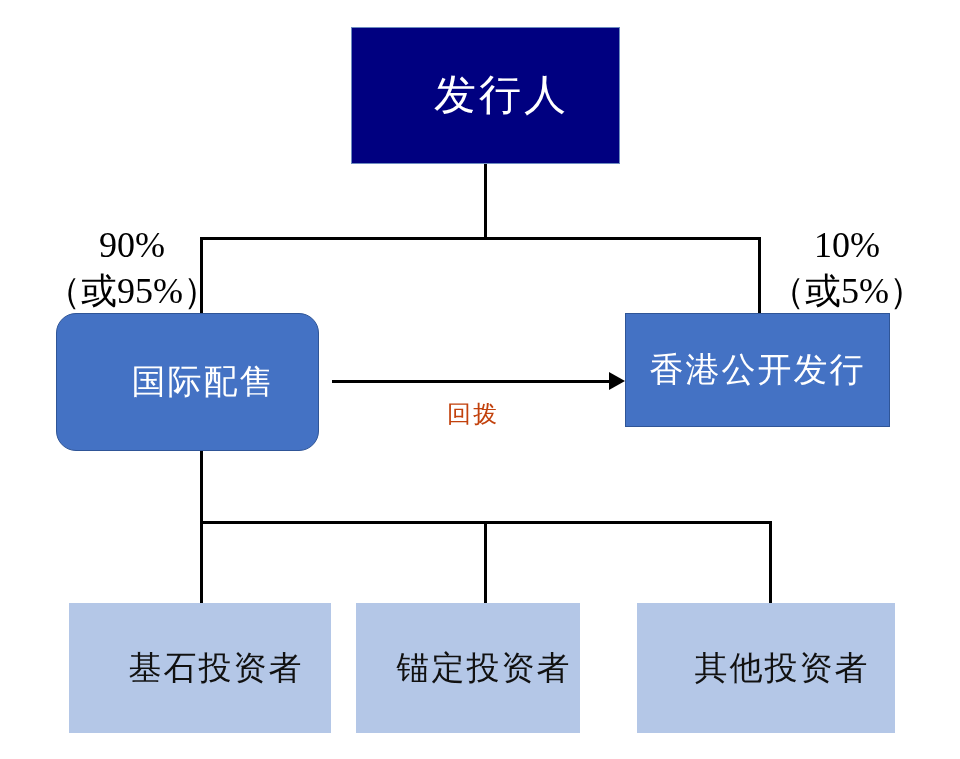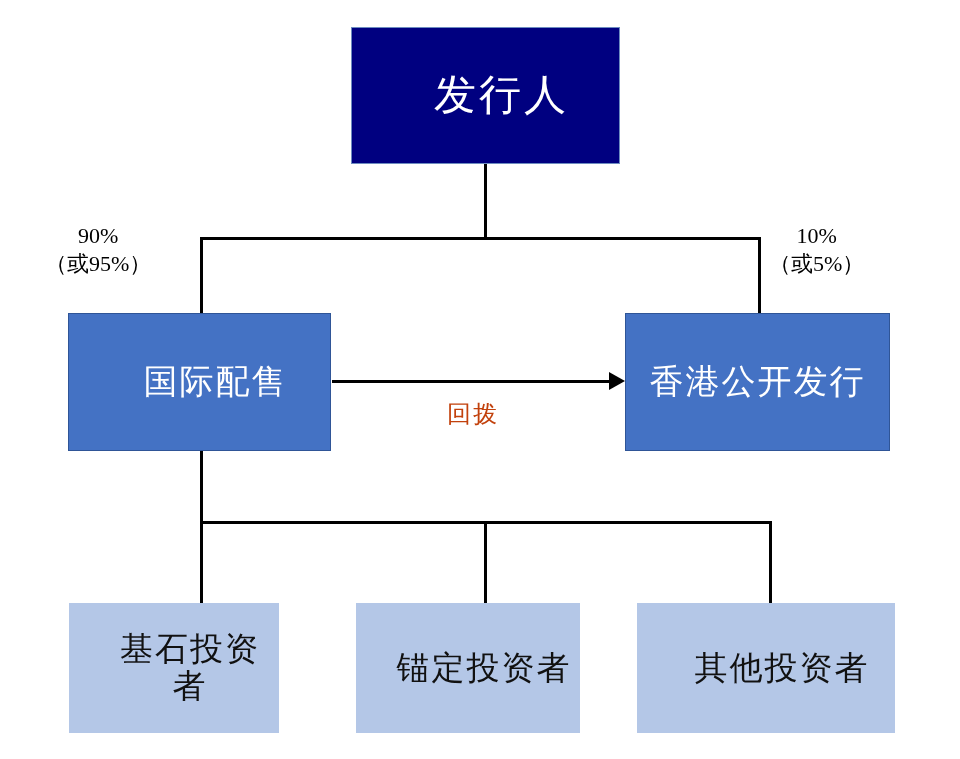--- a/index.html
+++ b/index.html
@@ -68,21 +68,21 @@
     width: 0;
     height: 0;
     border-top: 9px solid transparent;
     border-bottom: 9px solid transparent;
     border-left: 16px solid #000000;
   }
 
   
   .pct {
     position: absolute;
-    font-size: 22px;
+    font-size: 36px;
     color: #000000;
     line-height: 1.28;
     white-space: nowrap;
   }
   .pct .pct-top { display: block; text-align: center; }
   .pct .pct-bottom { display: block; text-align: left; }
 
   .edge-label {
     position: absolute;
     font-size: 24px;
@@ -108,39 +108,39 @@
   <div class="pct" style="left:45px; top:222px;">
     <span class="pct-top">90%</span>
     <span class="pct-bottom">（或95%）</span>
   </div>
 
   <div class="pct" style="left:769px; top:222px;">
     <span class="pct-top">10%</span>
     <span class="pct-bottom">（或5%）</span>
   </div>
 
-  <div class="node node-mid" style="left:68px; top:313px; width:263px; height:138px;">
+  <div class="node node-mid" style="left:56px; top:313px; width:263px; height:138px;border-radius:20px;">
     <span class="node-label">国际配售</span>
   </div>
 
-  <div class="node node-mid" style="left:625px; top:313px; width:265px; height:138px; padding:0 5px;">
+  <div class="node node-mid" style="left:625px; top:313px; width:265px; height:114px; padding:0 5px;">
     <span class="node-label">香港公开发行</span>
   </div>
 
   <div class="line hline" style="left:332px; top:380px; width:281px; height:3px;"></div>
   <div class="arrowhead" style="left:609px; top:372px;"></div>
   <div class="edge-label" style="left:447px; top:398px;">回拨</div>
 
   <div class="line vline" style="left:200px; top:451px; width:3px; height:73px;"></div>
   <div class="line hline" style="left:200px; top:521px; width:572px; height:3px;"></div>
   <div class="line vline" style="left:200px; top:521px; width:3px; height:83px;"></div>
   <div class="line vline" style="left:484px; top:521px; width:3px; height:83px;"></div>
   <div class="line vline" style="left:769px; top:521px; width:3px; height:83px;"></div>
 
-  <div class="node node-leaf" style="left:69px; top:603px; width:210px; height:130px;">
+  <div class="node node-leaf" style="left:69px; top:603px; width:262px; height:130px;">
     <span class="node-label">基石投资者</span>
   </div>
 
   <div class="node node-leaf" style="left:356px; top:603px; width:224px; height:130px;">
     <span class="node-label">锚定投资者</span>
   </div>
 
   <div class="node node-leaf" style="left:637px; top:603px; width:258px; height:130px;">
     <span class="node-label">其他投资者</span>
   </div>

